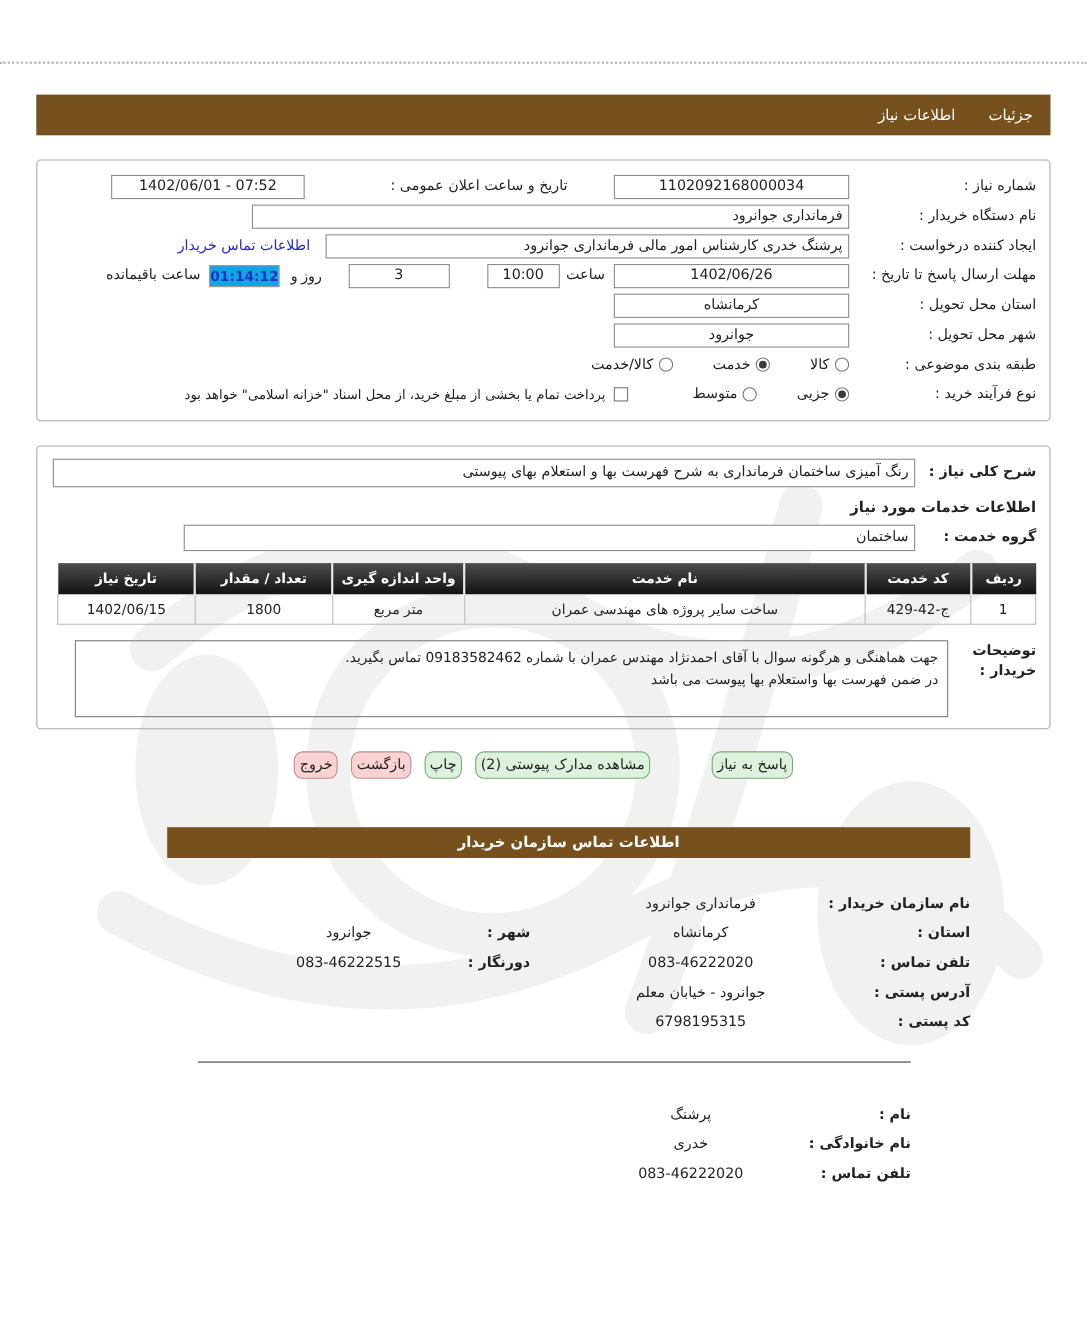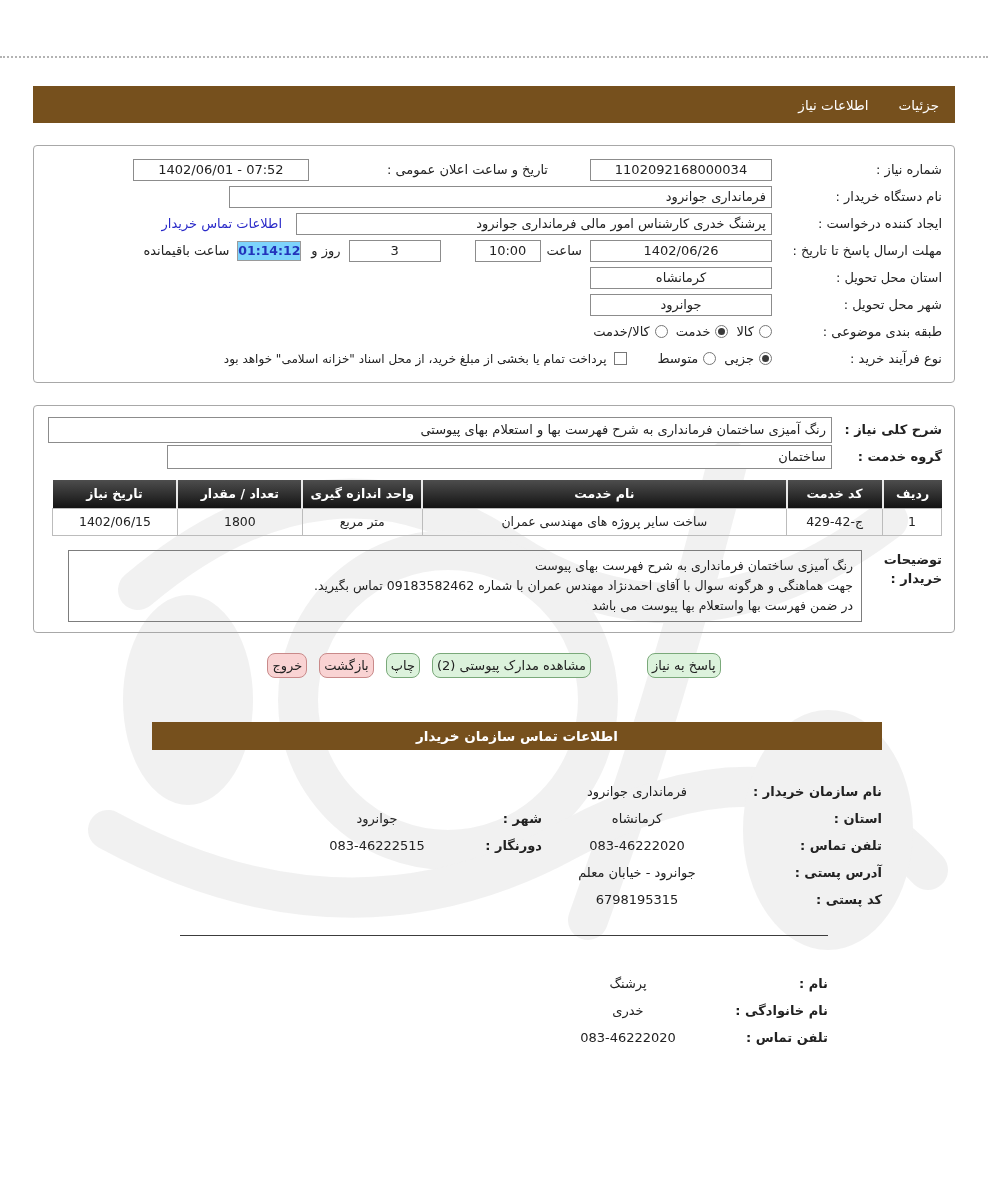--- a/index.html
+++ b/index.html
@@ -26,33 +26,33 @@
            padding:10px 12px; background:transparent; }
 
   .row { display:flex; align-items:center; min-height:27px; }
   .lbl { width:170px; flex:none; text-align:right; padding-left:8px; }
   .blbl { font-weight:bold; }
 
   .inp { border:1px solid #8c8c8c; background:#fff; height:22px;
          display:flex; align-items:center; justify-content:center;
          padding:0 5px; font-size:13px; overflow:hidden; white-space:nowrap; }
   .inp.rt { justify-content:flex-start; }   
-  .w182{width:182px;} .w176{width:176px;} .w543{width:543px;} .w476{width:476px;}
+  .w182{width:214px;} .w176{width:176px;} .w543{width:543px;} .w476{width:476px;}
   .w66{width:66px;} .w92{width:92px;}
   .ltr { direction:ltr; unicode-bidi:isolate; }
 
   .link { color:#2929c8; margin-right:14px; cursor:pointer; }
 
   .radio { width:13px; height:13px; border:1px solid #777; border-radius:50%;
            background:#fff; display:inline-block; position:relative; flex:none; }
   .radio.checked::after { content:""; position:absolute; inset:2px;
            border-radius:50%; background:#3a3a3a; }
   .checkbox { width:13px; height:13px; border:1px solid #777; background:#fff;
            display:inline-block; flex:none; }
-  .opt { display:flex; align-items:center; gap:5px; margin-left:8px; }
+  .opt { display:flex; align-items:center; gap:5px; margin-left:36px; }
   .note-text { font-size:12px; color:#222; }
 
   .heading { font-weight:bold; font-size:13.5px; margin:10px 0 6px; }
 
   table.svc { border-collapse:collapse; width:890px; margin-top:10px; font-size:12.5px; }
   table.svc th { background:linear-gradient(#4d4d4d,#131313); color:#fff;
                  height:28px; font-weight:bold; border-left:2px solid #e9e9e9;
                  padding:0 4px; }
   table.svc th:last-child { border-left:none; }
   table.svc td { border:1px solid #bcbcbc; height:27px; text-align:center;
@@ -72,31 +72,31 @@
   .btn-reply { margin-left:44px; }
 
   .bar2 { width:730px; height:28px; margin:44px 106px 0 auto; background:#76501d;
           color:#fff; font-weight:bold; font-size:13.5px;
           display:flex; align-items:center; justify-content:center; }
 
   .contact { width:730px; margin:32px 106px 0 auto; }
   .crow { display:flex; align-items:center; height:19px; margin-bottom:8px; }
   .clbl  { width:150px; flex:none; font-weight:bold; text-align:right; }
   .cval  { width:190px; text-align:center; }
-  .clbl2 { width:90px; flex:none; font-weight:bold; text-align:right; }
+  .clbl2 { width:90px; flex:none; font-weight:bold; text-align:right; margin-right:60px; }
   .cval2 { width:150px; text-align:center; }
 
   .divider { width:648px; border-top:1px solid #3c3c3c; margin:26px 54px 22px auto; }
   .cheading { font-weight:bold; text-align:right; margin-right:54px; }
   .krow { display:flex; align-items:center; height:19px; margin:8px 54px 0 0; }
   .krow.first { margin-top:38px; }
   .klbl { width:100px; flex:none; font-weight:bold; text-align:right; }
   .kval { width:200px; text-align:center; }
 
-  .remaining { width:64px; height:20px; background:#7dd3fc; border:1px solid #9a9a9a;
+  .remaining { width:64px; height:20px; background:#0ea5e9; border:1px solid #9a9a9a;
                color:#2233bb; font-weight:bold; display:flex; align-items:center;
                justify-content:center; font-size:12.5px; }
 </style>
 </head>
 <body>
 <div class="page">
 
   <div class="watermark">
     <svg viewBox="0 0 935 580" width="935" height="580" xmlns="http://www.w3.org/2000/svg">
       <g fill="none" stroke="#8f8f8f" stroke-width="40" stroke-linecap="round">
@@ -138,21 +138,21 @@
         <div class="inp w476 rt">پرشنگ خدری کارشناس امور مالی فرمانداری جوانرود</div>
         <span class="link">اطلاعات تماس خریدار</span>
       </div>
 
       <div class="row">
         <span class="lbl">مهلت ارسال پاسخ تا تاریخ :</span>
         <div class="inp w182 ltr">1402/06/26</div>
         <span style="margin-right:8px;">ساعت</span>
         <div class="inp w66 ltr" style="margin-right:6px;">10:00</div>
         <div class="inp w92" style="margin-right:34px;">3</div>
-        <span style="margin-right:8px;">روز و</span>
+        <span style="margin-right:24px;font-family:Liberation Serif, serif;">روز و</span>
         <div class="remaining ltr" style="margin-right:10px;">01:14:12</div>
         <span style="margin-right:8px;">ساعت باقیمانده</span>
       </div>
 
       <div class="row">
         <span class="lbl">استان محل تحویل :</span>
         <div class="inp w182">کرمانشاه</div>
       </div>
 
       <div class="row">
@@ -192,20 +192,21 @@
 
     </div>
 
     <div class="panel">
 
       <div class="row">
         <span class="lbl blbl" style="width:110px;">شرح کلی نیاز :</span>
         <div class="inp rt" style="width:784px;height:26px;">رنگ آمیزی ساختمان فرمانداری به شرح فهرست بها و استعلام بهای پیوستی</div>
       </div>
 
+      <div class="heading">اطلاعات خدمات مورد نیاز</div>
 
       <div class="row">
         <span class="lbl blbl" style="width:110px;">گروه خدمت :</span>
         <div class="inp rt" style="width:665px;height:24px;">ساختمان</div>
       </div>
 
       <table class="svc">
         <colgroup>
           <col style="width:59px">
             <col style="width:96px">
@@ -232,21 +233,20 @@
             <td>متر مربع</td>
             <td class="ltr">1800</td>
             <td class="ltr">1402/06/15</td>
           </tr>
         </tbody>
       </table>
 
       <div class="notes-row">
         <span class="notes-lbl">توضیحات خریدار :</span>
         <div class="notes-box">
-          <div>رنگ آمیزی ساختمان فرمانداری به شرح فهرست بهای پیوست</div>
           <div>جهت هماهنگی و هرگونه سوال با آقای احمدنژاد مهندس عمران با شماره 09183582462 تماس بگیرید.</div>
           <div>در ضمن فهرست بها واستعلام بها پیوست می باشد</div>
         </div>
       </div>
 
     </div>
 
     <div class="btn-row">
       <button class="btn btn-green btn-reply">پاسخ به نیاز</button>
       <button class="btn btn-green">مشاهده مدارک پیوستی (2)</button>

